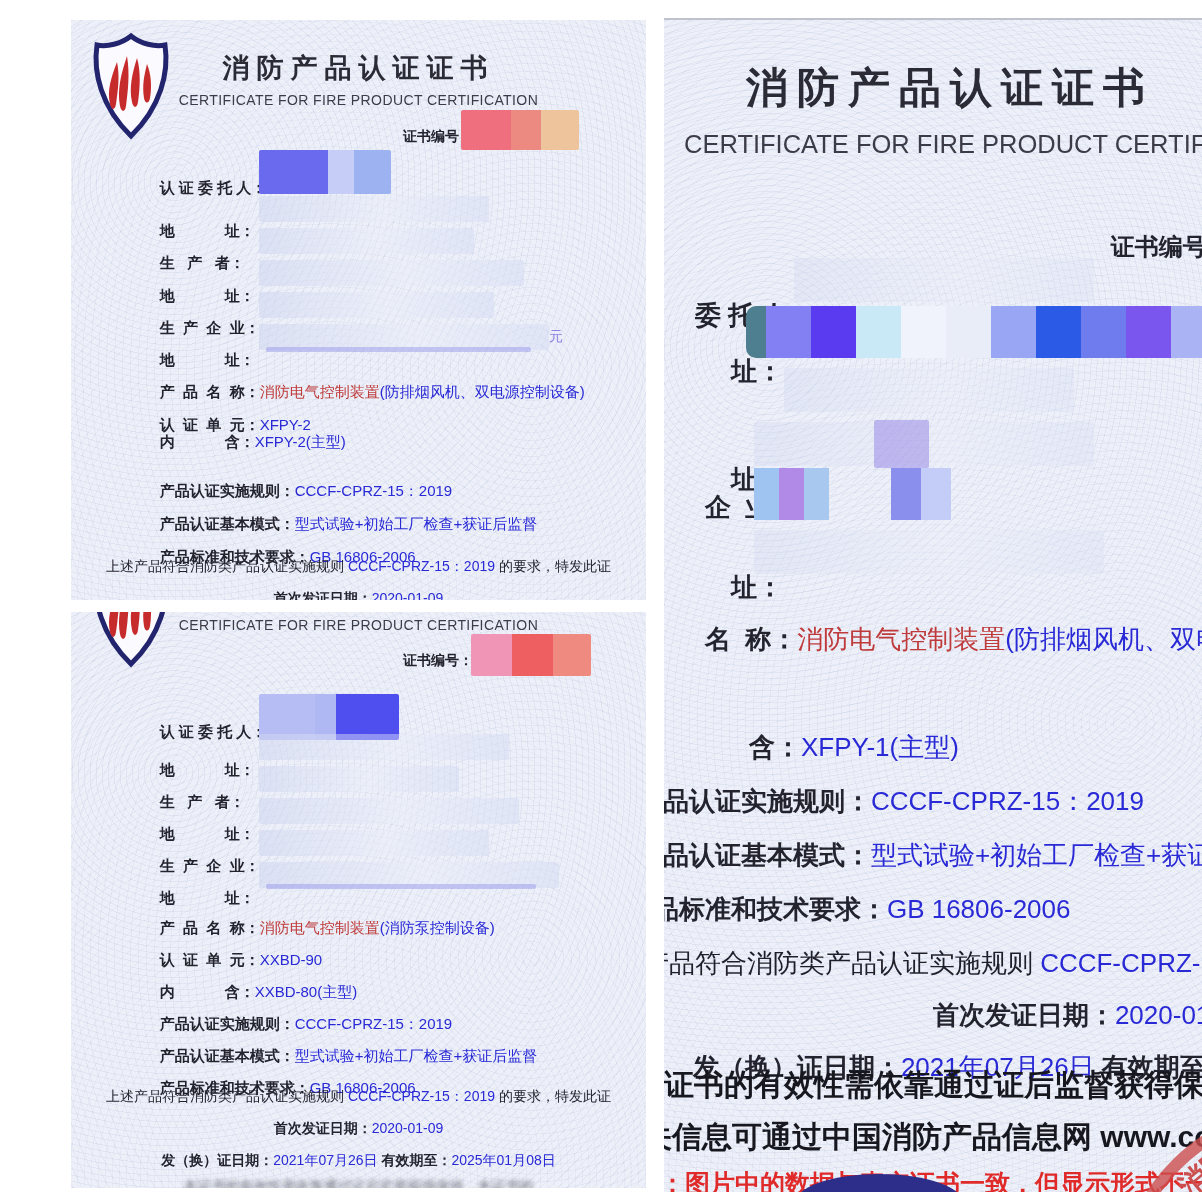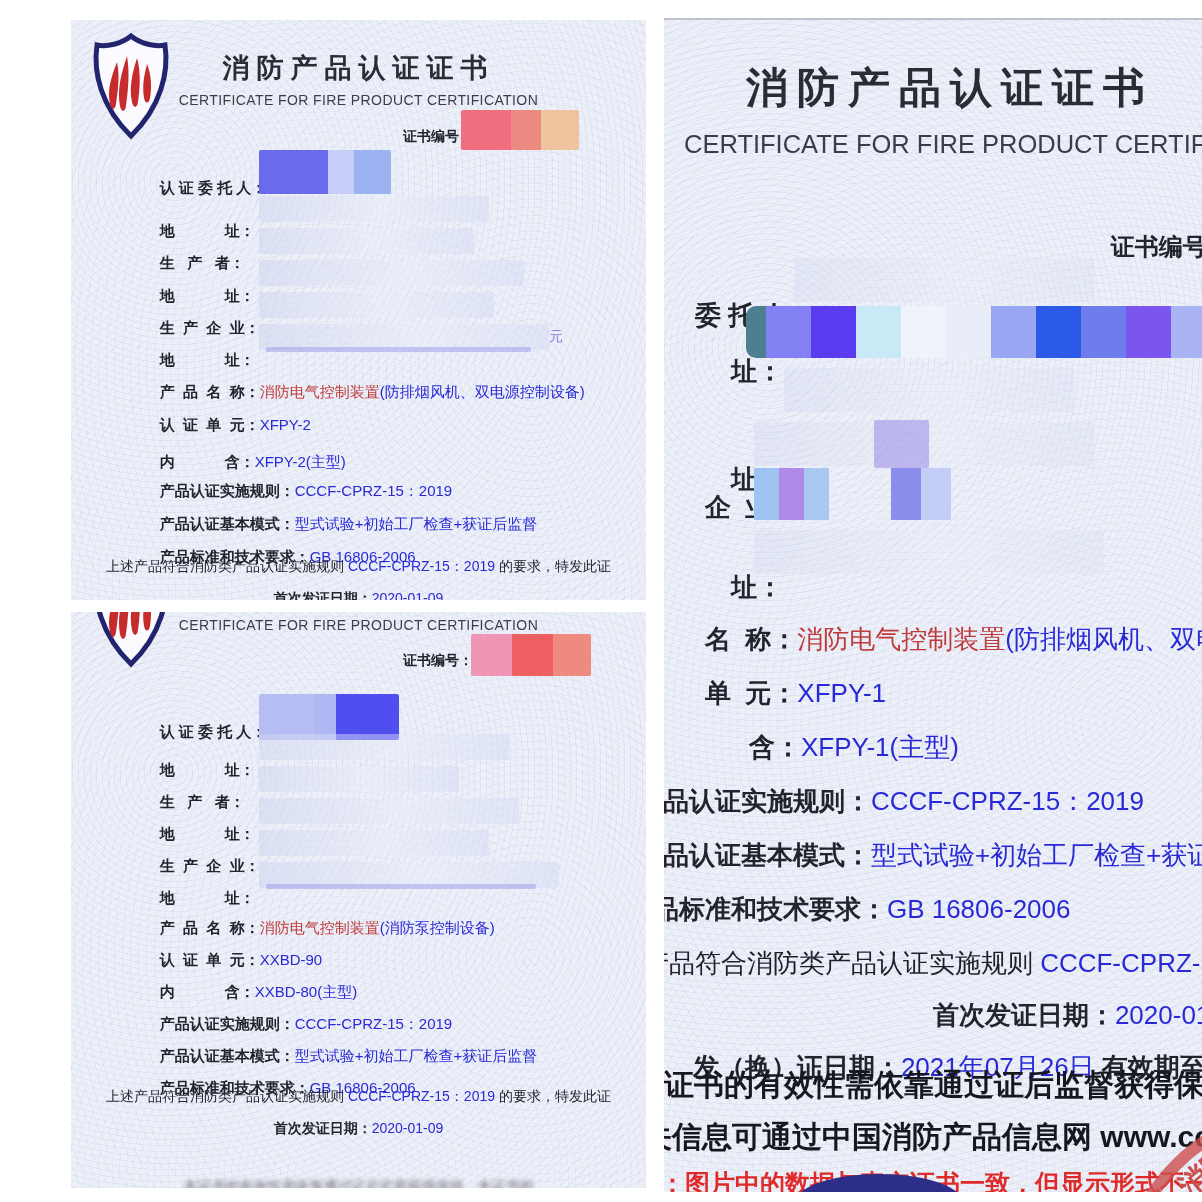--- a/index.html
+++ b/index.html
@@ -89,21 +89,21 @@
   <div class="ghost" style="left:188px;top:304px;width:290px;height:26px"></div>
   <div class="gbar" style="left:195px;top:327px;width:265px;height:5px"></div>
   <div class="gchar" style="left:478px;top:308px">元</div>
 
   <div class="row" style="top:342px">
     <span class="lbl">产  品  名  称：</span><span class="vred">消防电气控制装置</span><span class="val">(防排烟风机、双电源控制设备)</span>
   </div>
   <div class="row" style="top:375px">
     <span class="lbl">认  证  单  元：</span><span class="val">XFPY-2</span>
   </div>
-  <div class="row" style="top:412px">
+  <div class="row" style="top:392px">
     <span class="lbl">内            含：</span><span class="val">XFPY-2(主型)</span>
   </div>
   <div class="row" style="top:441px">
     <span class="lbl">产品认证实施规则：</span><span class="val">CCCF-CPRZ-15：2019</span>
   </div>
   <div class="row" style="top:474px">
     <span class="lbl">产品认证基本模式：</span><span class="val">型式试验+初始工厂检查+获证后监督</span>
   </div>
   <div class="row" style="top:507px">
     <span class="lbl">产品标准和技术要求：</span><span class="val">GB 16806-2006</span>
@@ -182,20 +182,23 @@
   <div class="row" style="top:446px">
     <span class="lbl">产品标准和技术要求：</span><span class="val">GB 16806-2006</span>
   </div>
 
   <div class="crow" style="top:476px">
     <span>上述产品符合消防类产品认证实施规则 </span><span class="val">CCCF-CPRZ-15：2019</span><span> 的要求，特发此证</span>
   </div>
   <div class="crow" style="top:508px">
     <span class="lbl">首次发证日期：</span><span class="val">2020-01-09</span>
   </div>
+  <div class="crow" style="top:540px">
+    <span class="lbl">发（换）证日期：</span><span class="val">2021年07月26日</span><span class="lbl"> 有效期至：</span><span class="val">2025年01月08日</span>
+  </div>
   <div class="crow blurline" style="top:566px;color:#4a4a55">本证书的有效性需依靠通过证后监督获得保持，本证书的</div>
 </section>
 
 <section class="cert" id="certR">
   <h1 class="title" style="top:40px;font-size:42px;letter-spacing:9px;margin:0">消防产品认证证书</h1>
   <div class="sub" style="top:110px;left:20px;width:auto;font-size:25.5px;text-align:left">CERTIFICATE FOR FIRE PRODUCT CERTIFICATION</div>
 
   <div class="rrow" style="left:420px;top:176px;font-size:24px">
     <span class="lbl">证书编号：</span>
   </div>
@@ -246,23 +249,20 @@
   </div>
 
   <div class="rrow" style="left:38px;top:516px">
     <span class="lbl">址：</span>
   </div>
   <div class="ghost" style="left:90px;top:510px;width:350px;height:44px;opacity:.55"></div>
 
   <div class="rrow" style="left:12px;top:568px">
     <span class="lbl">名  称：</span><span class="vred">消防电气控制装置</span><span class="val">(防排烟风机、双电源控制设备)</span>
   </div>
-  <div class="rrow" style="left:12px;top:622px">
-    <span class="lbl">单  元：</span><span class="val">XFPY-1</span>
-  </div>
   <div class="rrow" style="left:56px;top:676px">
     <span class="lbl">含：</span><span class="val">XFPY-1(主型)</span>
   </div>
   <div class="rrow" style="left:-56px;top:730px">
     <span class="lbl">产品认证实施规则：</span><span class="val">CCCF-CPRZ-15：2019</span>
   </div>
   <div class="rrow" style="left:-56px;top:784px">
     <span class="lbl">产品认证基本模式：</span><span class="val">型式试验+初始工厂检查+获证后监督</span>
   </div>
   <div class="rrow" style="left:-66px;top:838px">

